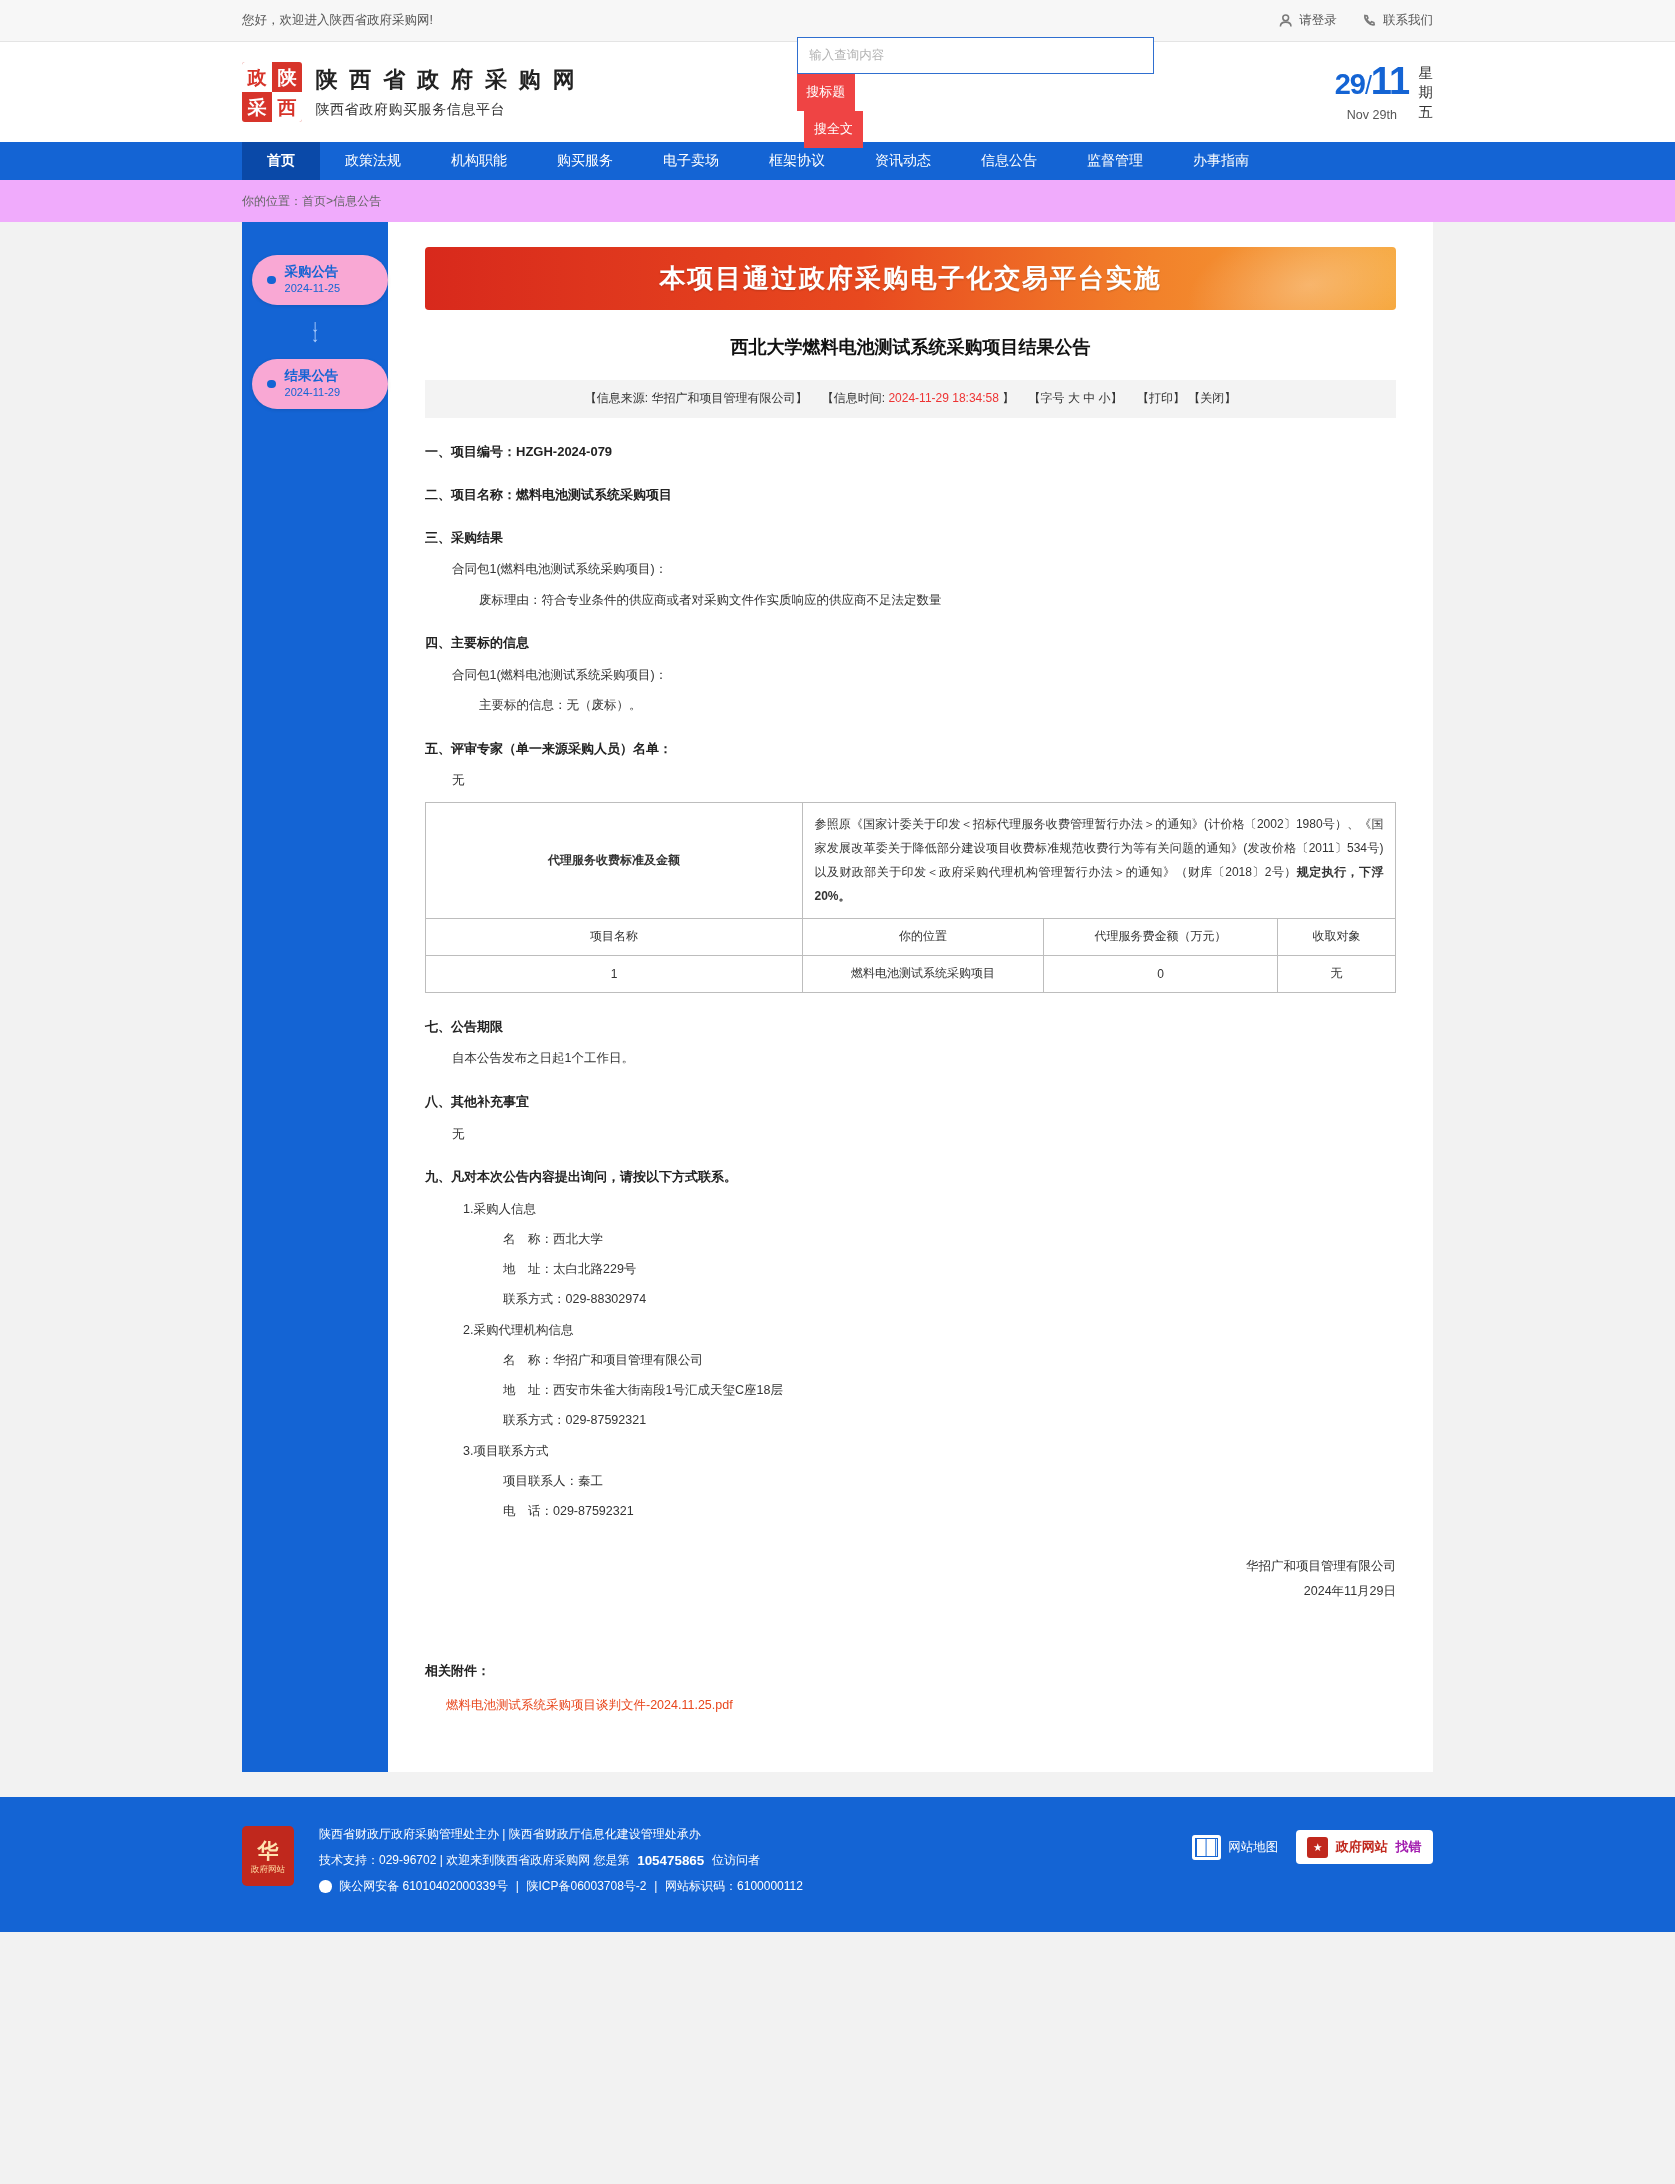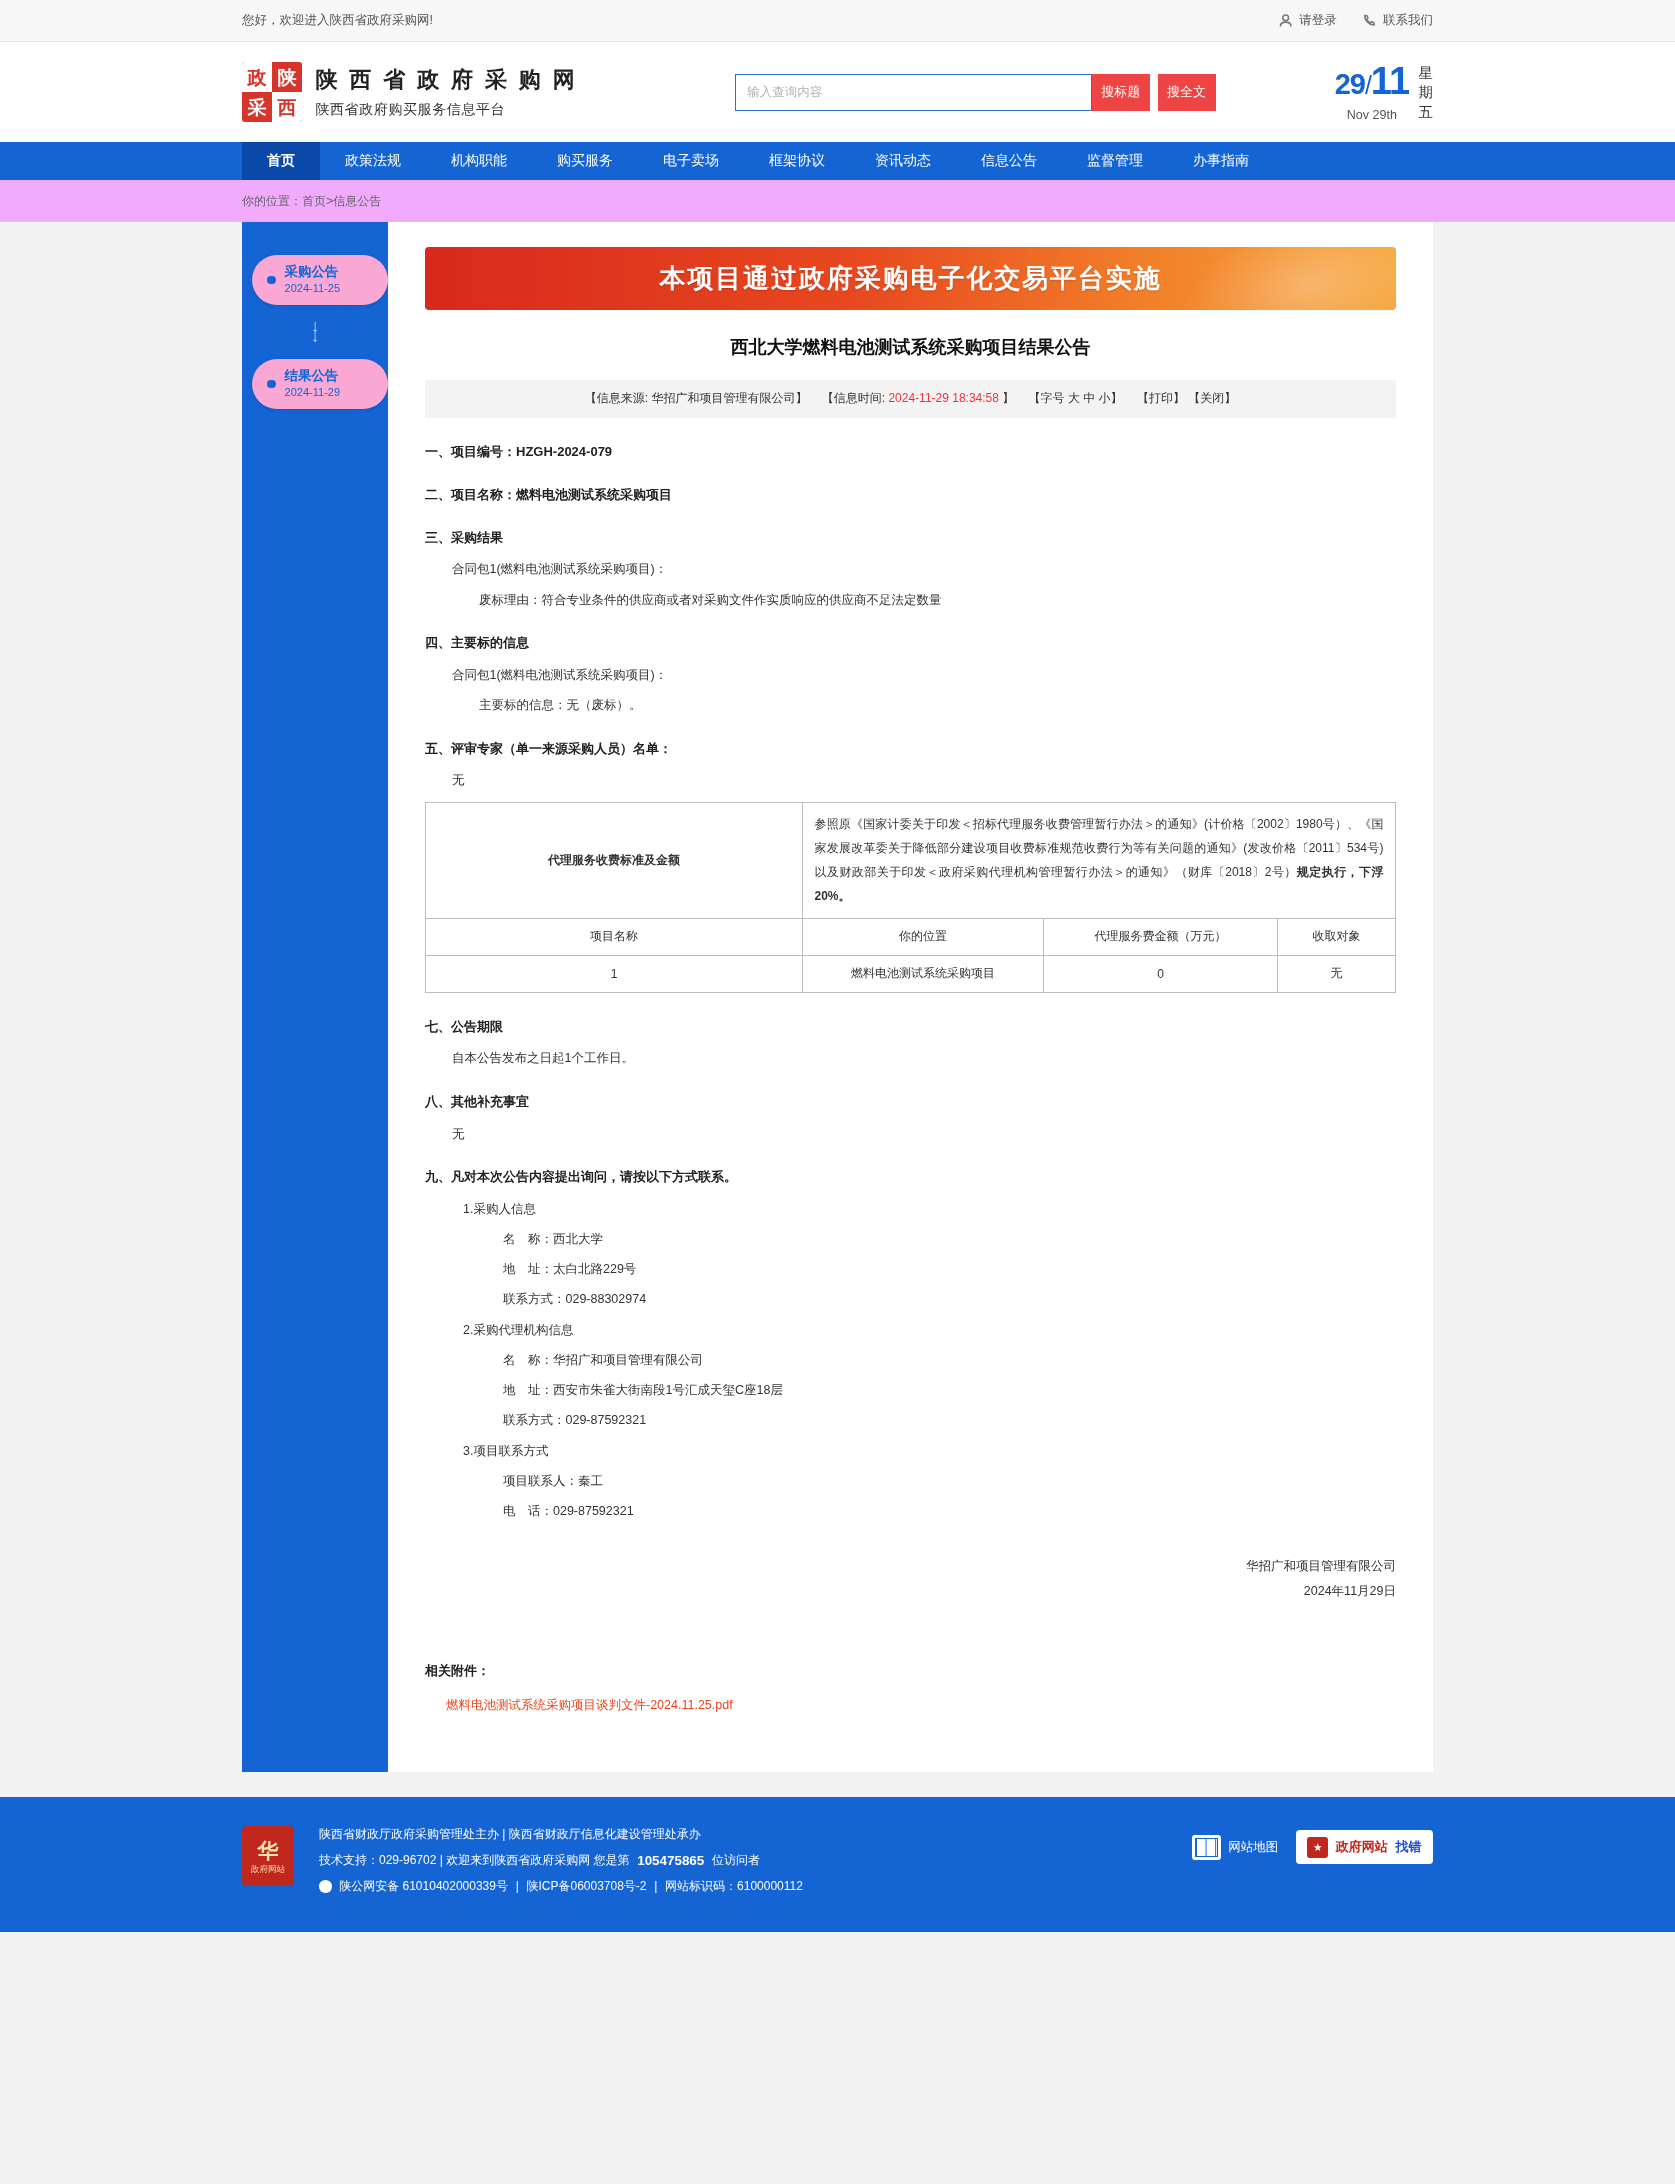--- a/index.html
+++ b/index.html
@@ -43,21 +43,21 @@
     display:grid; grid-template-columns:1fr 1fr; grid-template-rows:1fr 1fr;
     font-weight:bold; font-size:19px; border-radius:2.9px; overflow:hidden;
     align-items:center; justify-items:center; line-height:1;
   }
   .logo-box span { width:100%; height:100%; display:flex; align-items:center; justify-content:center; }
   .logo-box span:nth-child(1){ background:#fff; color:#d7342a; }
   .logo-box span:nth-child(4){ background:#fff; color:#d7342a; }
   .brand-text .line1 { font-size:22px; font-weight:bold; color:#222; letter-spacing:2.9px; }
   .brand-text .line2 { font-size:14px; color:#333; margin-top:5.8px; letter-spacing:0.6px;}
 
-  .searchwrap { display:flex; align-items:flex-start; margin-left: 38px; }
+  .searchwrap { display:flex; align-items:flex-start; margin-left: 38px; flex-direction: column; }
   .search-input {
     width: 357px; height: 37px; border:1px solid #2f6fd0; outline:none;
     padding: 0 11.5px; font-size:12.5px; color:#333; background:#fff;
   }
   .search-input::placeholder{ color:#b3b3b3; }
   .btn-blue {
     height:37px; min-width:54px; background:#ef4444; color:#fff; border:none;
     font-size:13px; cursor:pointer; padding:0 9.6px;
   }
   .btn-blue + .btn-blue { margin-left: 7.7px; }
@@ -166,21 +166,21 @@
   .map-badge { display:flex; align-items:center; gap:7.7px; font-size:12.5px; color:#fff; }
   .map-ico { width:29px; height:25px; background:#fff; border-radius:2.9px; display:block; position:relative; }
   .map-ico:before{ content:""; position:absolute; inset:2.9px; border:1px solid #1464d4;
     background: linear-gradient(90deg,#1464d4 1px, transparent 1px) 0 0/9.6px 100%; }
   .gov-badge {
     background:#fff; color:#c0281d; border-radius:3.8px; padding:6.7px 11.5px; display:flex; align-items:center; gap:7.7px;
     font-size:13px; font-weight:bold;
   }
   .gov-badge .sq { width:21px; height:21px; background:#c0281d; color:#fff; border-radius:2.9px; display:flex;
     align-items:center; justify-content:center; font-size:10.6px; }
-  .gov-badge .sub { color:#1d4ed8; }
+  .gov-badge .sub { color:#a21caf; }
   .dot-ico { width:12.5px;height:12.5px;border-radius:50%;background:#fff;display:inline-block;flex:0 0 12.5px; }
 </style>
 </head>
 <body>
 
 <div class="page">
 
   <div class="topbar">
     <div class="topbar-inner">
       <div>您好，欢迎进入陕西省政府采购网!</div>

